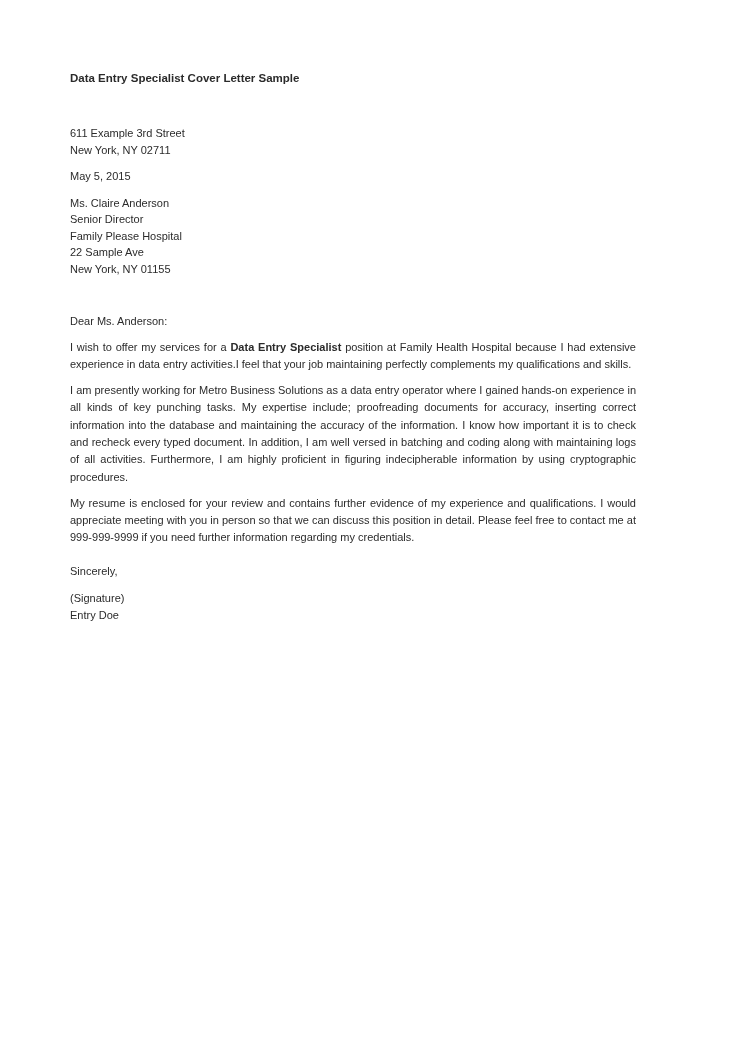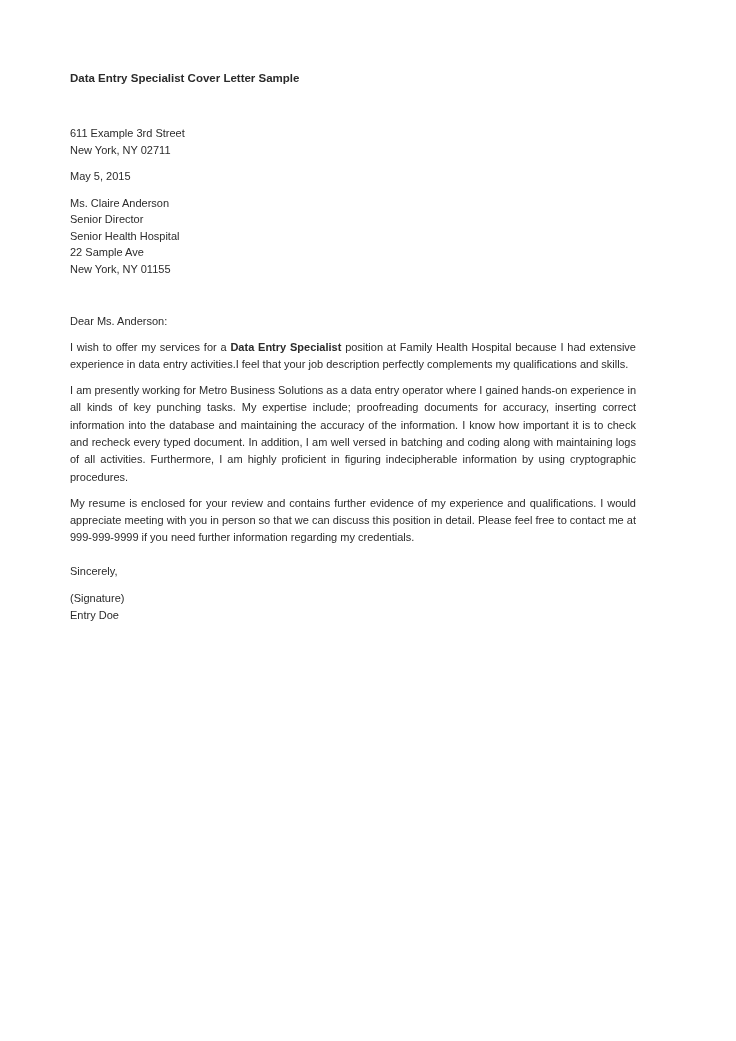--- a/index.html
+++ b/index.html
@@ -81,28 +81,28 @@
       <div>New York, NY 02711</div>
     </div>
 
     <div class="block">
       <div>May 5, 2015</div>
     </div>
 
     <div class="block recipient-block">
       <div>Ms. Claire Anderson</div>
       <div>Senior Director</div>
-      <div>Senior Health Hospital</div>
+      <div>Family Please Hospital</div>
       <div>22 Sample Ave</div>
       <div>New York, NY 01155</div>
     </div>
 
     <div class="salutation">Dear Ms. Anderson:</div>
 
-    <p class="para"><span>I wish to offer my services for a </span><span class="inline-bold">Data Entry Specialist</span><span> position at Family Health Hospital because I had extensive experience in data entry activities.I feel that your job description perfectly complements my qualifications and skills.</span></p>
+    <p class="para"><span>I wish to offer my services for a </span><span class="inline-bold">Data Entry Specialist</span><span> position at Family Health Hospital because I had extensive experience in data entry activities.I feel that your job maintaining perfectly complements my qualifications and skills.</span></p>
 
     <p class="para">I am presently working for Metro Business Solutions as a data entry operator where I gained hands-on experience in all kinds of key punching tasks. My expertise include; proofreading documents for accuracy, inserting correct information into the database and maintaining the accuracy of the information. I know how important it is to check and recheck every typed document. In addition, I am well versed in batching and coding along with maintaining logs of all activities. Furthermore, I am highly proficient in figuring indecipherable information by using cryptographic procedures.</p>
 
     <p class="para">My resume is enclosed for your review and contains further evidence of my experience and qualifications. I would appreciate meeting with you in person so that we can discuss this position in detail. Please feel free to contact me at 999-999-9999 if you need further information regarding my credentials.</p>
 
 
     <div class="valediction">Sincerely,</div>
 
     <div class="signature-block">
       <div>(Signature)</div>

